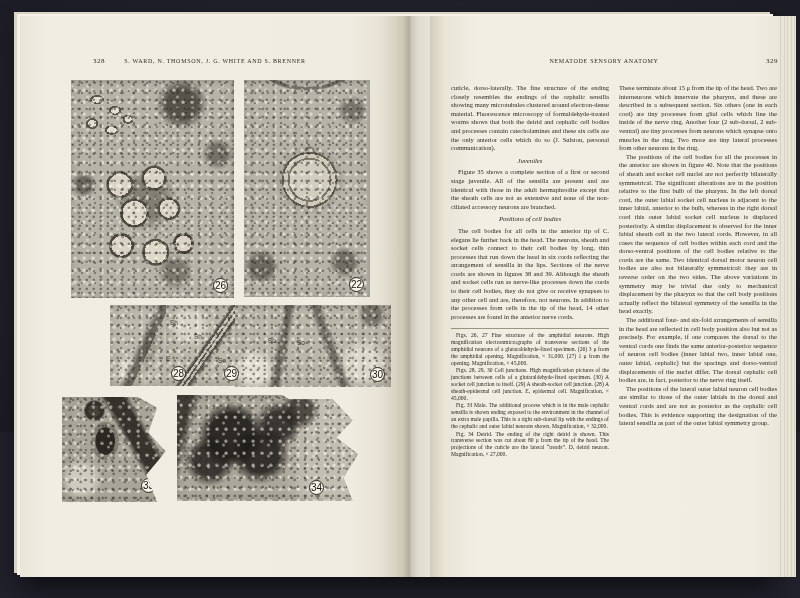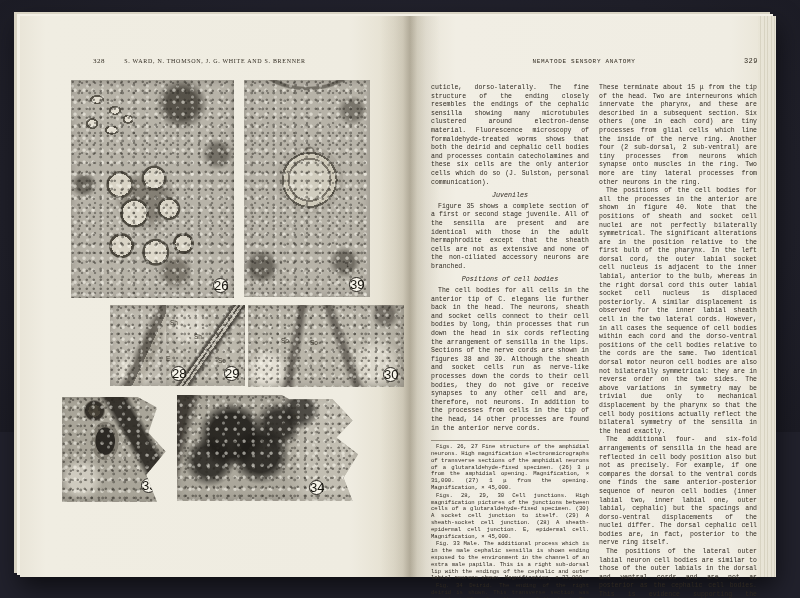--- a/index.html
+++ b/index.html
@@ -6,22 +6,22 @@
   body{width:800px;height:598px;overflow:hidden;background:#21212c;
        font-family:"Liberation Serif","DejaVu Serif",serif;}
   .photo{position:relative;width:800px;height:432px;
          background:radial-gradient(ellipse at 50% 45%, #262634 0%, #1f1f29 70%, #1b1b24 100%);}
   .book{position:absolute;left:20px;top:16px;width:756px;height:561px;
         background:#efece1;
         box-shadow:-3px -2px 0 #f4f1e7, -6px -4px 0 #d9d4c4, 0 10px 24px rgba(0,0,0,.6);}
   .page{position:absolute;top:0;height:561px;}
   .page-left{left:0;width:390px;
         background:linear-gradient(90deg,#e9e5d8 0px,#f0ede2 26px,#efece1 330px,#e4dfcf 374px,#d7d1bf 390px);}
-  .page-right{left:390px;width:366px;
-        background:linear-gradient(90deg,#d8d2c0 0px,#e9e5d8 16px,#f1eee4 46px,#f0ede3 320px,#ebe7da 348px,#e2ddcd 366px);font-family:Liberation Mono, monospace;}
+  .page-right{left:410px;width:366px;
+        background:linear-gradient(90deg,#d8d2c0 0px,#e9e5d8 16px,#f1eee4 46px,#f0ede3 320px,#ebe7da 348px,#e2ddcd 366px);}
   .fore-edge{position:absolute;top:0;right:0;width:18px;height:100%;
         background:repeating-linear-gradient(90deg,#e8e4d6 0 2.5px,#d4cfbd 2.5px 3.5px);
         opacity:.8;}
   .gutter{position:absolute;left:360px;top:0;width:60px;height:561px;pointer-events:none;
         background:linear-gradient(90deg,rgba(70,60,42,0) 0%,rgba(70,60,42,.10) 38%,rgba(70,60,42,.26) 50%,rgba(70,60,42,.10) 62%,rgba(70,60,42,0) 100%);}
 
   
   .runhead{position:absolute;top:42px;left:0;width:100%;font-size:6px;letter-spacing:.7px;
         color:#332d23;text-align:center;}
   .pagenum{position:absolute;top:41px;font-size:7px;color:#332d23;letter-spacing:.5px;}
@@ -74,21 +74,21 @@
      background-image:
        linear-gradient(115deg, transparent 38%, rgba(55,50,42,.65) 44% 50%, rgba(125,119,105,.4) 50% 55%, transparent 60%),
        radial-gradient(circle at 76% 20%, rgba(238,234,223,.85) 0 13px, transparent 24px),
        radial-gradient(circle at 28% 84%, rgba(234,230,218,.7) 0 11px, transparent 20px);
      background-repeat:no-repeat;margin-left:48px;}
   .fig29{left:134px;top:289px;width:79px;height:81px;background-color:#bcb8ac;
      background-image:
        linear-gradient(125deg, transparent 48%, rgba(50,46,40,.7) 50% 51.5%, rgba(205,200,188,.55) 51.5% 53.5%, rgba(50,46,40,.7) 53.5% 55%, rgba(205,200,188,.55) 55% 57%, rgba(50,46,40,.7) 57% 58.5%, transparent 62%),
        radial-gradient(circle at 30% 25%, rgba(235,231,220,.6) 0 12px, transparent 22px);
      background-repeat:no-repeat;margin-left:12px;}
-  .fig30{left:228px;top:289px;width:116px;height:82px;background-color:#bab6aa;
+  .fig30{left:215px;top:289px;width:116px;height:82px;background-color:#bab6aa;
      background-image:
        linear-gradient(100deg, transparent 28%, rgba(55,50,44,.6) 31% 33%, transparent 36%),
        linear-gradient(70deg, transparent 55%, rgba(55,50,44,.55) 58% 60%, transparent 63%),
        radial-gradient(circle at 12% 80%, rgba(238,234,223,.8) 0 12px, transparent 22px),
        radial-gradient(circle at 82% 72%, rgba(234,230,218,.7) 0 14px, transparent 26px),
        radial-gradient(circle at 88% 12%, rgba(55,50,44,.5) 0 8px, transparent 14px);
      background-repeat:no-repeat;padding-left:40px;}
   .fig33{left:42px;top:381px;width:108px;height:105px;background-color:#a9a599;
      clip-path:polygon(0 0,70% 0,88% 10%,80% 34%,96% 52%,78% 74%,88% 100%,0 100%);
      background-image:
@@ -103,21 +103,21 @@
        linear-gradient(105deg, rgba(40,36,30,.8) 0 7%, transparent 12%),
        radial-gradient(circle at 30% 38%, rgba(30,28,24,.9) 0 22px, transparent 34px),
        radial-gradient(circle at 46% 56%, rgba(30,28,24,.85) 0 18px, transparent 30px),
        radial-gradient(circle at 18% 62%, rgba(30,28,24,.8) 0 15px, transparent 26px),
        radial-gradient(circle at 56% 28%, rgba(30,28,24,.8) 0 13px, transparent 24px),
        radial-gradient(circle at 68% 14%, rgba(30,28,24,.7) 0 11px, transparent 20px),
        linear-gradient(90deg, transparent 60%, rgba(202,198,186,.75) 72% 100%);
      background-repeat:no-repeat;}
 
   .fig-badge{position:absolute;right:6px;bottom:5px;width:13px;height:13px;border-radius:50%;
-     background:#f6f3e9;border:1px solid #26231e;color:#17150f;font-size:13px;line-height:13px;
+     background:#f6f3e9;border:1px solid #26231e;color:#17150f;font-size:10px;line-height:13px;
      text-align:center;font-family:"Liberation Sans","DejaVu Sans",sans-serif;z-index:3;}
   .fig33 .fig-badge{right:14px;bottom:9px;}
   .fig34 .fig-badge{right:34px;bottom:6px;}
   .em-label{position:absolute;font-size:6.5px;color:#3f3b31;font-family:"Liberation Sans",sans-serif;z-index:2;}
   .arrow-marker{position:absolute;right:20px;bottom:28px;font-size:9px;color:#2c2922;z-index:2;}
 
   
   .col{position:absolute;top:68px;width:158px;font-size:6.5px;line-height:8.6px;
        text-align:justify;color:#2e2820;}
   .col1{left:21px;} .col2{left:189px;}
@@ -139,21 +139,21 @@
       <div class="runhead" style="left:0;width:390px;">S. WARD, N. THOMSON, J. G. WHITE AND S. BRENNER</div>
 
       <div class="em fig26">
         <div class="noise"></div>
         <span class="fig-badge">26</span>
       </div>
 
       <div class="em fig27">
         <div class="noise"></div>
         <span class="arrow-marker">↓</span>
-        <span class="fig-badge">39</span>
+        <span class="fig-badge">22</span>
       </div>
 
       <div class="em fig28">
         <div class="noise"></div>
         <span class="em-label" style="left:60px;top:14px;">Sh</span>
         <span class="em-label" style="left:56px;top:50px;">E</span>
         <span class="fig-badge">28</span>
       </div>
 
       <div class="em fig29">

